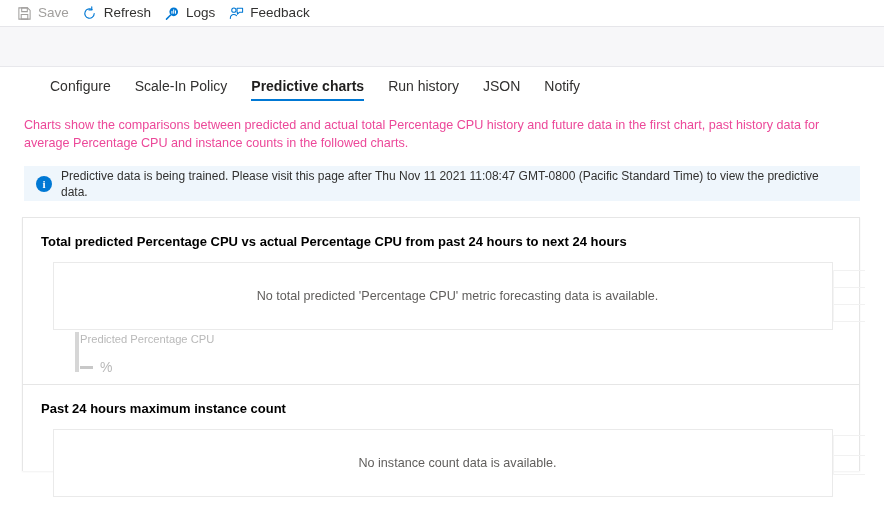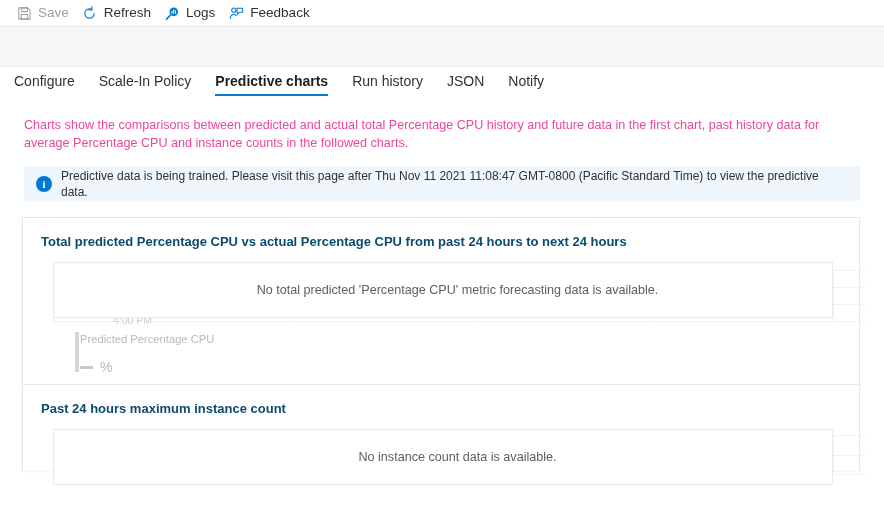--- a/index.html
+++ b/index.html
@@ -57,24 +57,25 @@
     height: 41px;
     background: #f7f7f9;
     border-top: 1px solid #e6e6ea;
     border-bottom: 1px solid #e8e8ec;
     box-sizing: border-box;
   }
 
   
   .tabs {
     display: flex;
-    align-items: center;
+    align-items: flex-end;
     padding: 0 0 0 2px;
     height: 36px;
     background: #ffffff;
+    margin-left: 36px;
   }
   .tab {
     position: relative;
     padding: 0 12px 9px 12px;
     font-size: 14px;
     color: #323130;
     cursor: pointer;
     white-space: nowrap;
     line-height: 16px;
   }
@@ -143,21 +144,21 @@
   }
   .card {
     position: relative;
     padding: 0;
   }
   .card + .card { border-top: 1px solid #e6e6e6; }
 
   .card-title {
     font-size: 13px;
     font-weight: bold;
-    color: #0c4a6e;
+    color: #000000;
     padding: 16px 0 0 18px;
     line-height: 16px;
   }
 
   
   .graph-wrap {
     position: relative;
     padding: 12px 26px 0 30px;
     height: 134px;
     box-sizing: border-box;
@@ -188,21 +189,21 @@
     top: 0;
     bottom: 0;
     width: 1px;
     background: #f4f4f4;
   }
 
   .empty-box {
     position: relative;
     border: 1px solid #eaeaea;
     background: #ffffff;
-    height: 56px;
+    height: 68px;
     display: flex;
     align-items: center;
     justify-content: center;
     box-sizing: border-box;
     z-index: 2;
     padding-left: 29px;
   }
   .empty-box .etext {
     font-size: 12.6px;
     color: #605e5c;

